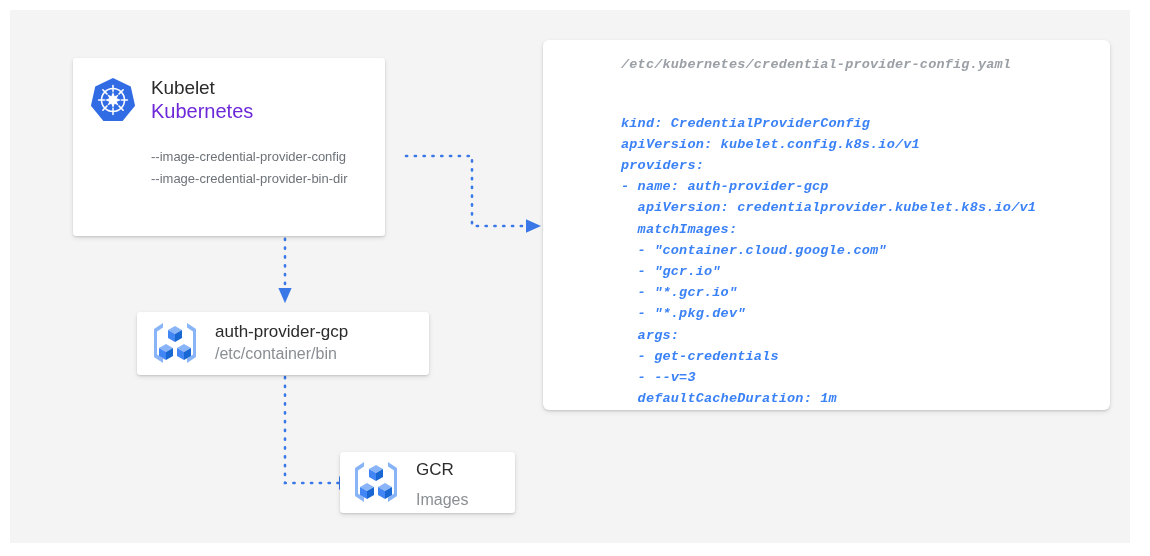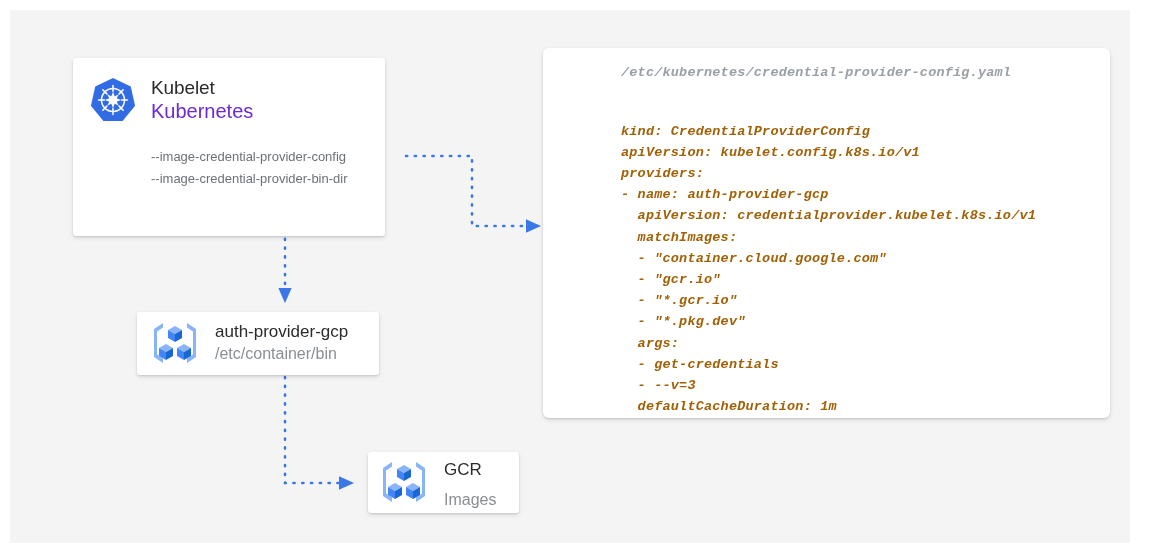--- a/index.html
+++ b/index.html
@@ -76,21 +76,21 @@
     color: #6d7278;
     white-space: nowrap;
   }
   #kubelet-flag-0 { top: 91px; }
   #kubelet-flag-1 { top: 113px; }
 
   
   #auth-card {
     left: 137px;
     top: 312px;
-    width: 242px;
+    width: 292px;
     height: 63px;
   }
   #auth-icon {
     position: absolute;
     left: 13px;
     top: 7px;
     width: 50px;
     height: 48px;
   }
   #auth-title {
@@ -105,23 +105,23 @@
     position: absolute;
     left: 78px;
     top: 33px;
     font-size: 16px;
     color: #8a8f94;
     white-space: nowrap;
   }
 
   
   #gcr-card {
-    left: 368px;
+    left: 340px;
     top: 452px;
-    width: 151px;
+    width: 175px;
     height: 61px;
     text-decoration: underline;
   }
   #gcr-icon {
     position: absolute;
     left: 11px;
     top: 6px;
     width: 50px;
     height: 48px;
   }
@@ -137,21 +137,21 @@
     left: 76px;
     top: 31px;
     font-size: 16px;
     color: #8a8f94;
     margin-top: 8px;
   }
 
   
   #code-card {
     left: 543px;
-    top: 48px;
+    top: 40px;
     width: 567px;
     height: 370px;
     border-radius: 6px;
   }
   #code-filename {
     position: absolute;
     left: 78px;
     top: 17px;
     font-family: "Liberation Mono", "DejaVu Sans Mono", monospace;
     font-style: italic;
@@ -163,21 +163,21 @@
   }
   #code-body {
     position: absolute;
     left: 78px;
     top: 59px;
     font-family: "Liberation Mono", "DejaVu Sans Mono", monospace;
     font-style: italic;
     font-weight: bold;
     font-size: 13.5px;
     line-height: 21.2px;
-    color: #a16207;
+    color: #3b82f6;
     letter-spacing: 0.2px;
     white-space: pre;
   }
 
   
   #connectors {
     position: absolute;
     left: 0;
     top: 0;
     width: 1150px;

